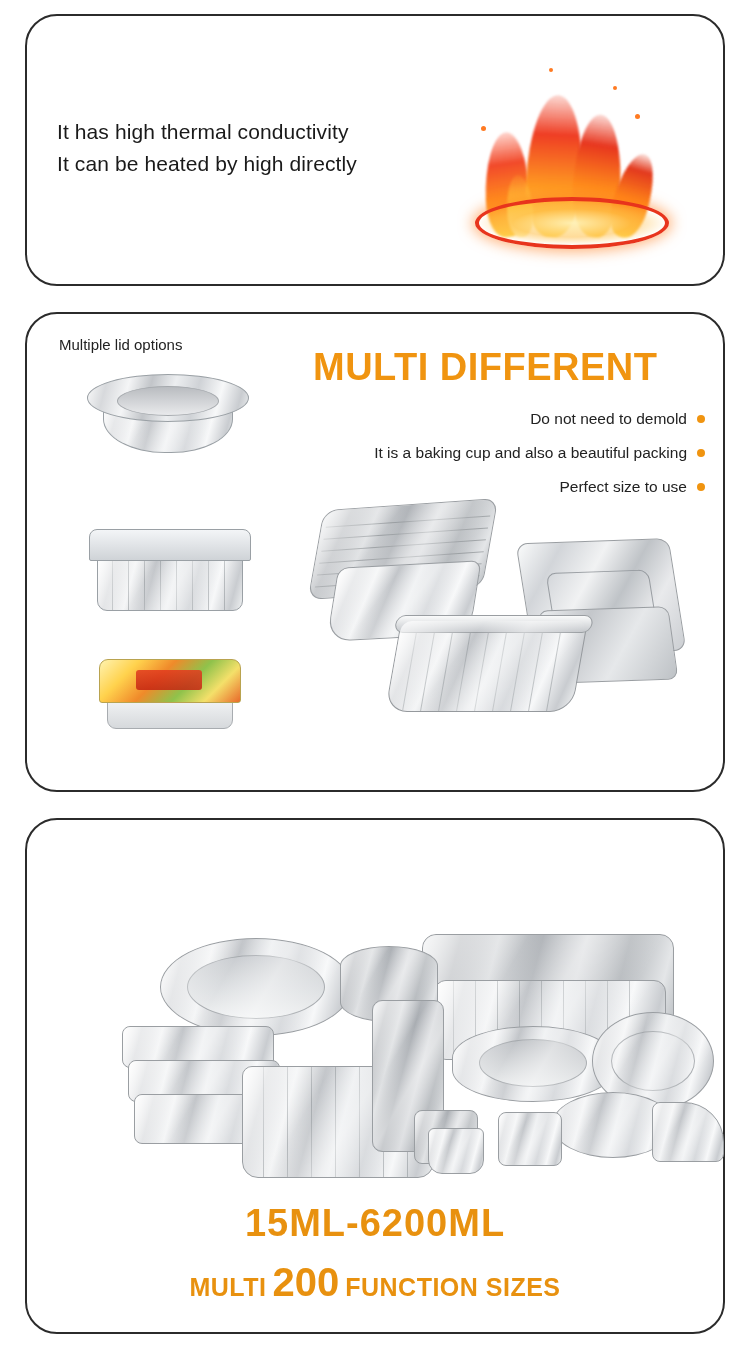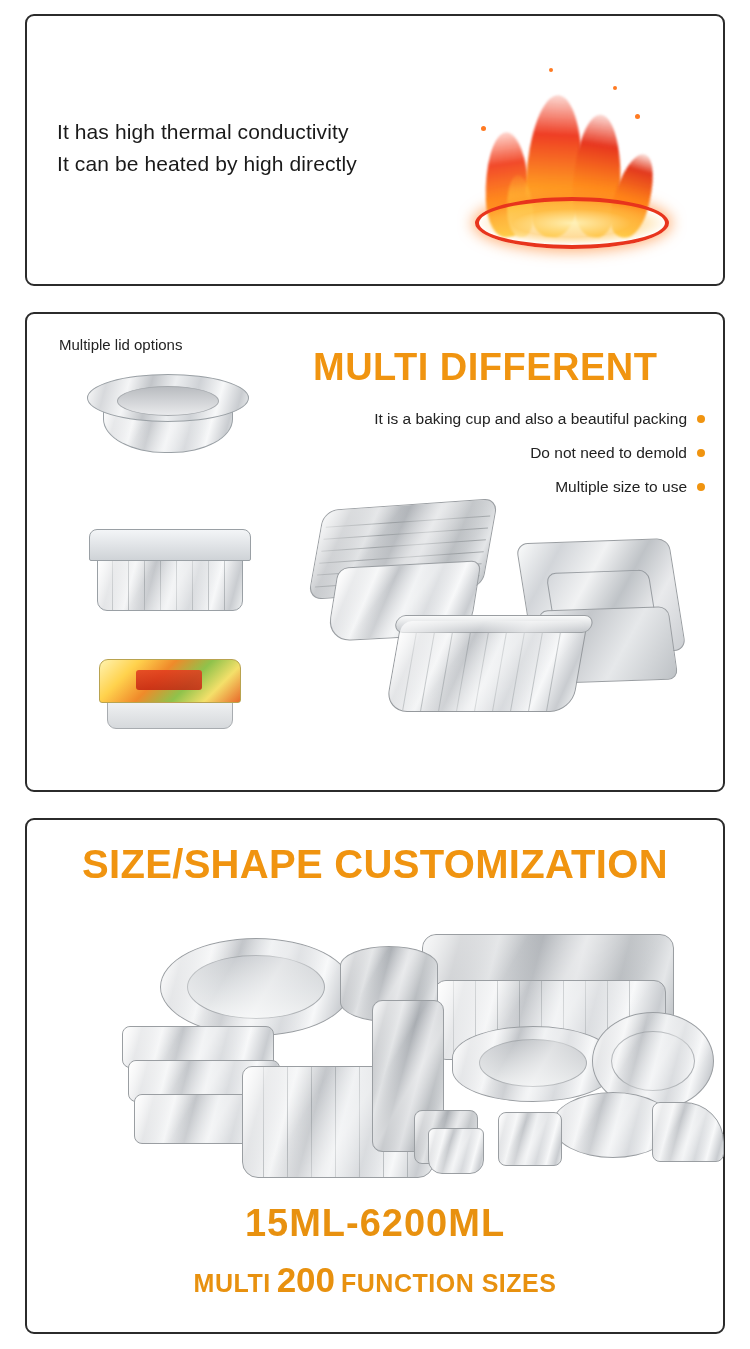--- a/index.html
+++ b/index.html
@@ -14,21 +14,21 @@
     position: relative;
     overflow: hidden;
   }
 
   .panel {
     position: absolute;
     left: 25px;
     width: 700px;
     box-sizing: border-box;
     border: 2px solid #2b2b2b;
-    border-radius: 9px;
+    border-radius: 32px;
     background: #ffffff;
   }
 
   
   #panel-thermal {
     top: 14px;
     height: 272px;
   }
   .thermal-text {
     position: absolute;
@@ -300,21 +300,21 @@
   .sizes-line {
     position: absolute;
     left: 50%;
     transform: translateX(-50%);
     top: 440px;
     white-space: nowrap;
     color: #e8910f;
     font-weight: bold;
   }
   .sizes-line .small { font-size: 25px; letter-spacing: .5px; }
-  .sizes-line .big { font-size: 35px; padding: 0 6px; }
+  .sizes-line .big { font-size: 40px; padding: 0 6px; }
 
   .product-group {
     position: absolute;
     left: 95px;
     top: 96px;
     width: 560px;
     height: 280px;
   }
   .pg { position: absolute; border: 1px solid #9a9ea2; }
 
@@ -395,27 +395,27 @@
 
 </div>
 
 <div class="panel" id="panel-multi">
 
   <div class="lid-label">Multiple lid options</div>
   <div class="multi-title">MULTI DIFFERENT</div>
 
   <div class="bullets">
     <div class="bullet-row">
+      <span>Do not need to demold</span><span class="bullet-dot"></span>
+    </div>
+    <div class="bullet-row">
       <span>It is a baking cup and also a beautiful packing</span><span class="bullet-dot"></span>
     </div>
     <div class="bullet-row">
-      <span>Do not need to demold</span><span class="bullet-dot"></span>
-    </div>
-    <div class="bullet-row">
-      <span>Multiple size to use</span><span class="bullet-dot"></span>
+      <span>Perfect size to use</span><span class="bullet-dot"></span>
     </div>
   </div>
 
   <div class="lid1">
     <div class="body foil">
         <div class="gloss"></div>
       </div>
     <div class="rim foil"></div>
     <div class="inner"></div>
   </div>
@@ -471,21 +471,20 @@
       </div>
       <div class="rim"></div>
       <div class="gloss"></div>
     </div>
   </div>
 
 </div>
 
 <div class="panel" id="panel-size">
 
-  <div class="size-title">SIZE/SHAPE CUSTOMIZATION</div>
 
   <div class="product-group">
     <div class="pg big-rect foil-dark">
         <div class="gloss"></div>
       </div>
     <div class="pg big-rect2 foil">
       <div class="ribs">
         <i style="left:18px"></i>
           <i style="left:40px"></i>
           <i style="left:62px"></i>

